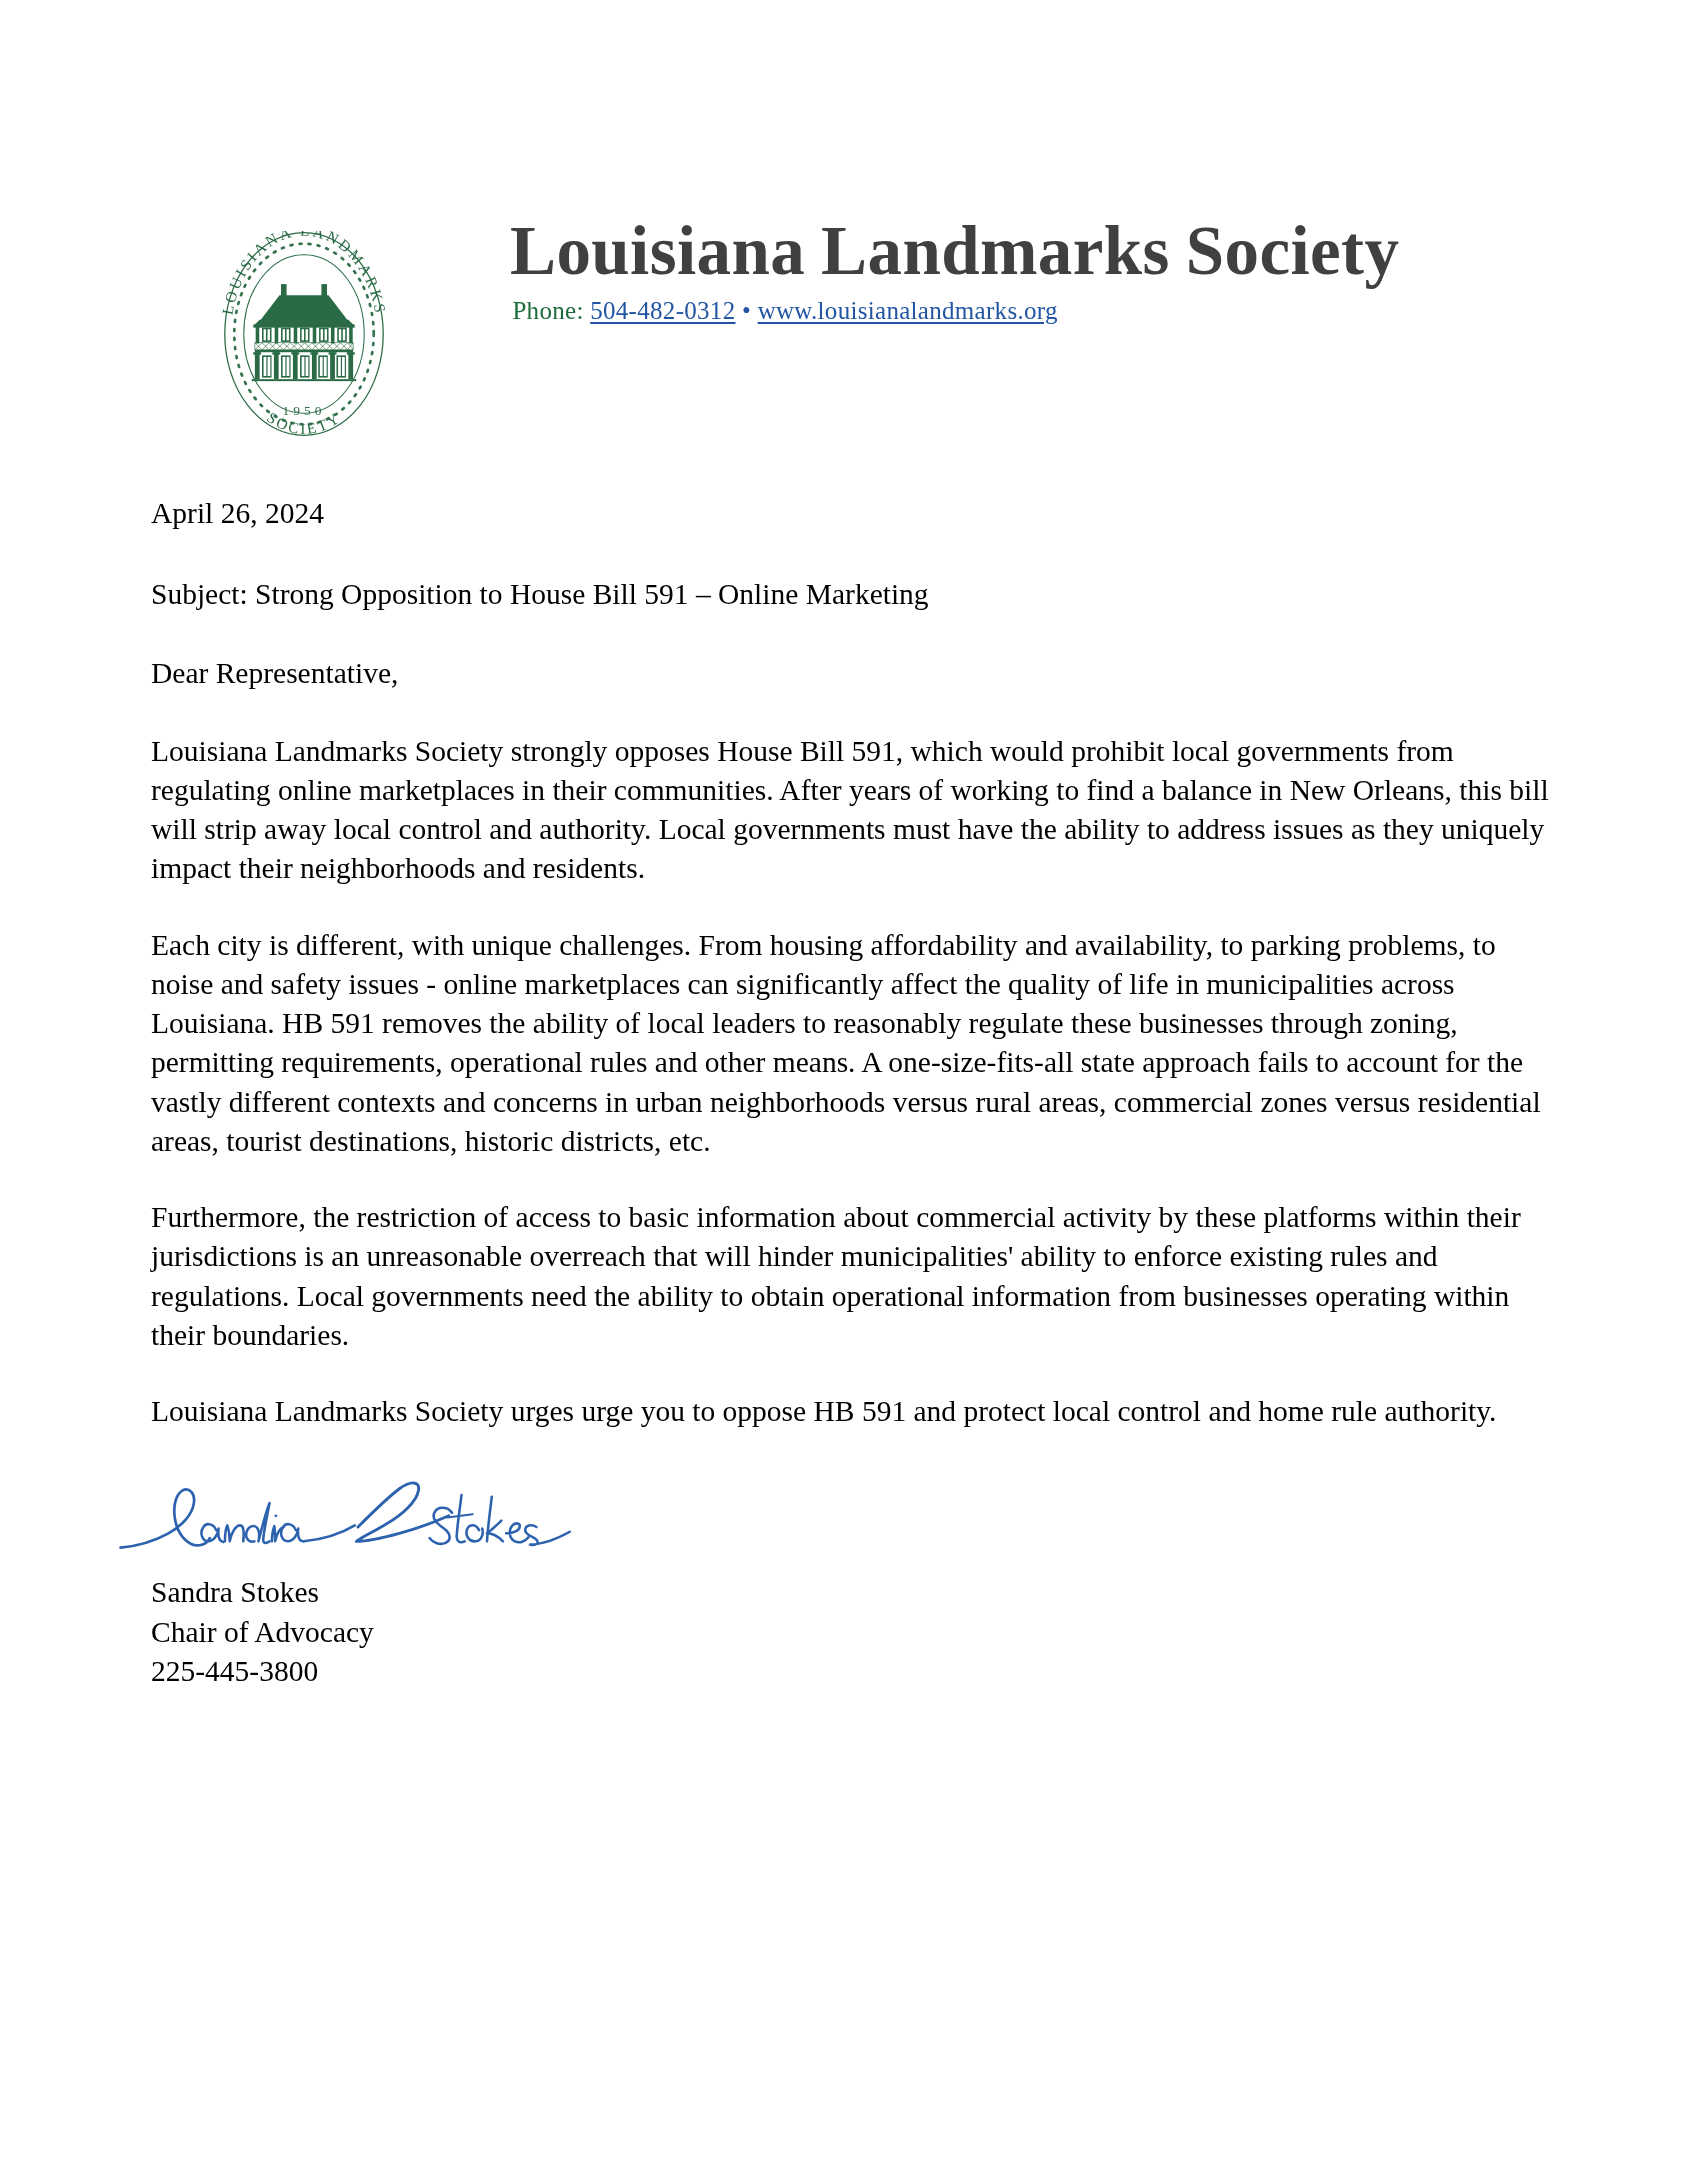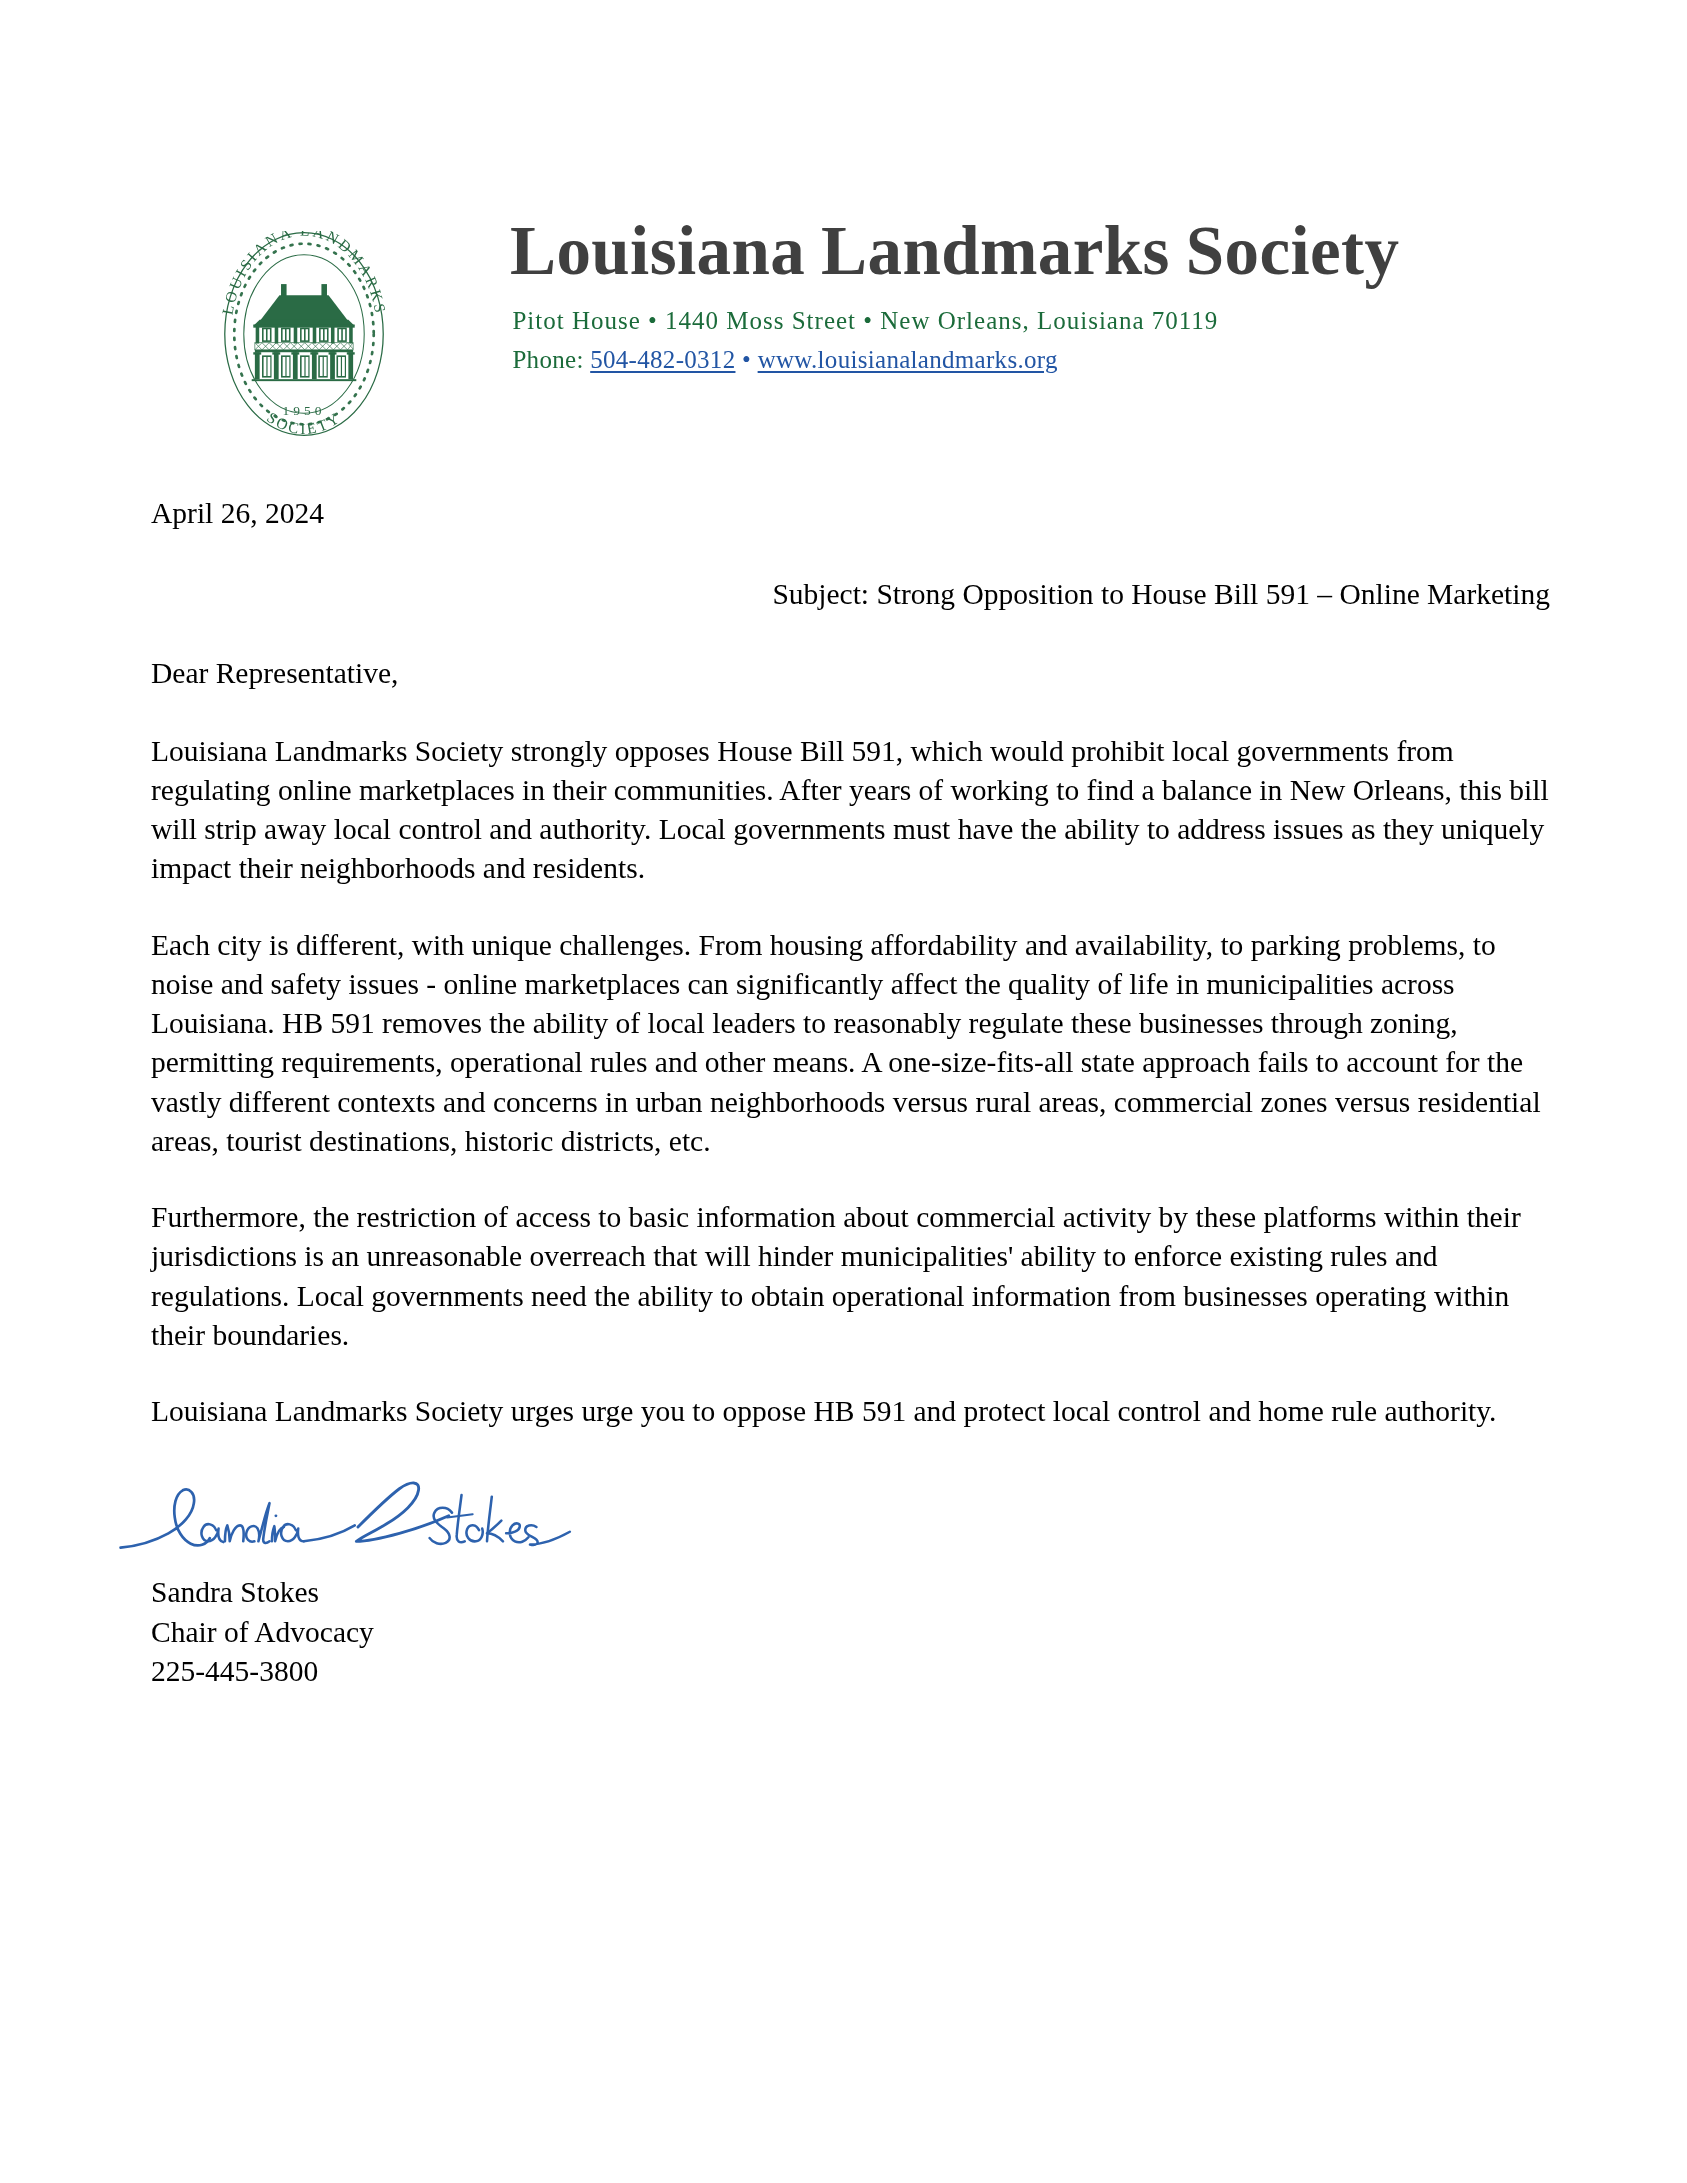--- a/index.html
+++ b/index.html
@@ -87,21 +87,21 @@
     width: 1399px;
     font-size: 29.5px;
     line-height: 1.33;
     color: #000000;
   }
   .blk { margin: 0; }
   .line { display: block; white-space: pre-wrap; }
 
   .sp-date    { margin-bottom: 42px; }
   .sp-addr    { margin-bottom: 42px; }
-  .sp-subj    { margin-bottom: 40px; text-align: right; }
+  .sp-subj    { margin-bottom: 40px; }
   .sp-salut   { margin-bottom: 38px; }
   .sp-para    { margin-bottom: 37px; }
   .sp-close   { margin-bottom: 0; }
 
   .para { text-align: left; font-family: Liberation Serif, serif; }
 
   
   .sig-block {
     position: relative;
     height: 102px;
@@ -233,21 +233,20 @@
           </g>
 
           <rect x="64" y="185" width="132" height="2.5" fill="#2a6b45"></rect>
         </g>
       </svg>
     </div>
 
     <div class="lh-text">
       <div class="org-title"><span>Louisiana</span><span class="gap"></span><span>Landmarks</span><span class="gap"></span><span>Society</span></div>
 
-      <div class="lh-address">Pitot House • 1440 Moss Street • New Orleans, Louisiana 70119</div>
 
       <div class="lh-contact"><span>Phone:</span><span> </span><span class="lh-link">504-482-0312</span><span class="lh-sep-blue"> • </span><span class="lh-link">www.louisianalandmarks.org</span></div>
     </div>
   </div>
 
   <div class="letter">
 
     <p class="blk sp-date">April 26, 2024</p>
 
 

